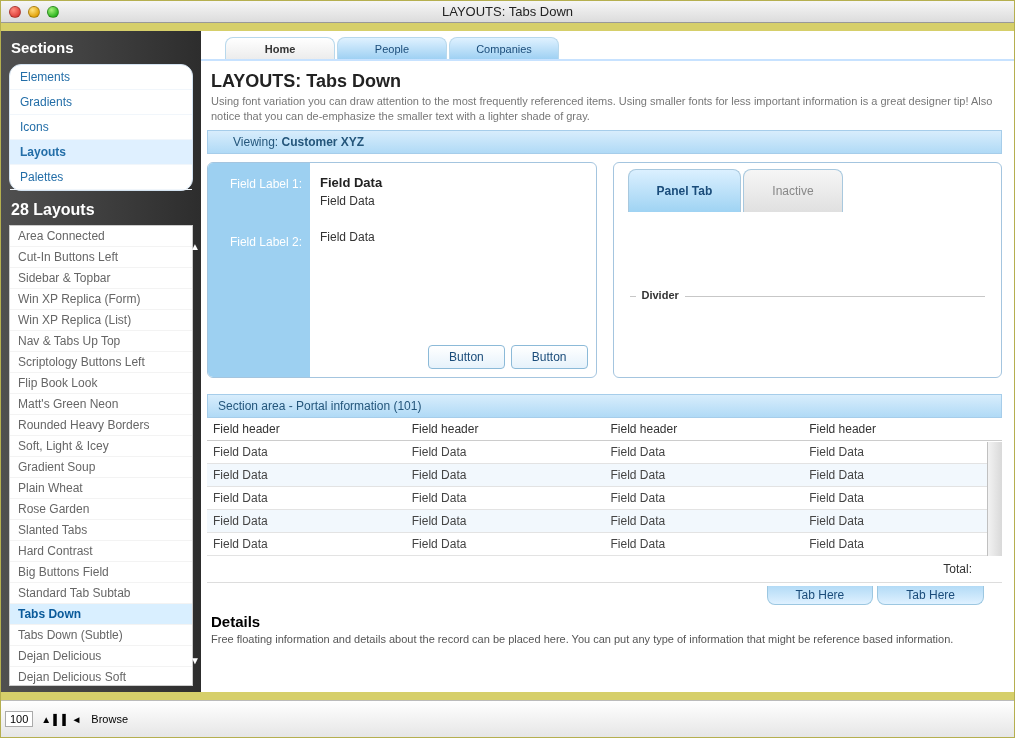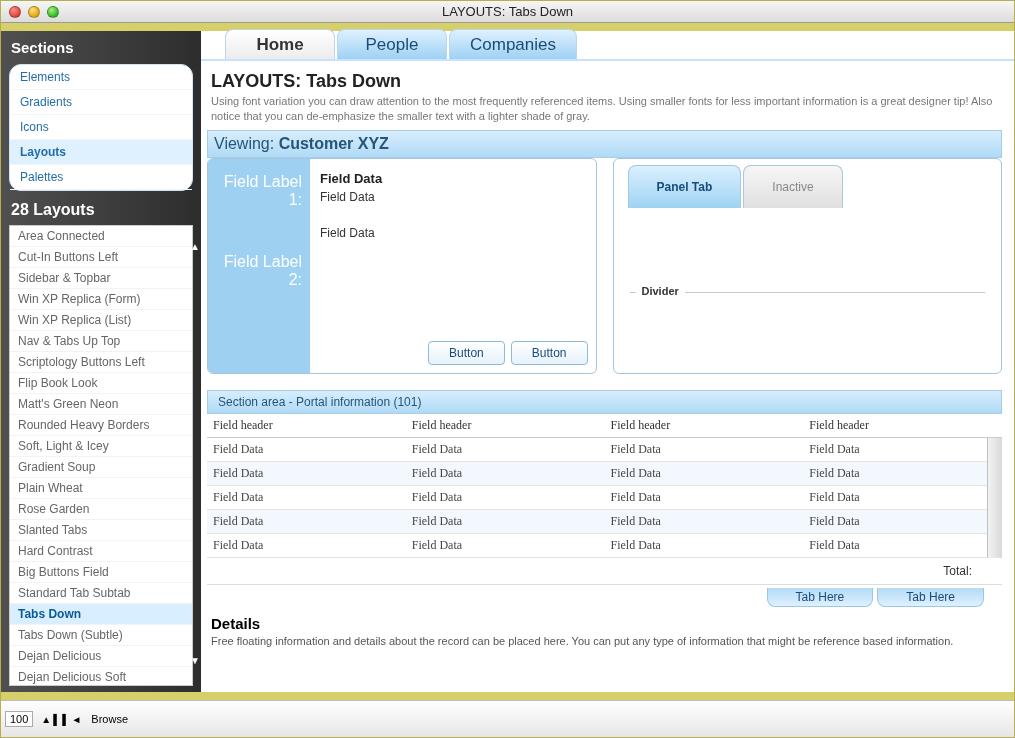--- a/index.html
+++ b/index.html
@@ -131,21 +131,21 @@
   display: flex;
   align-items: flex-end;
   padding-left: 24px;
   gap: 2px;
   border-bottom: 2px solid #c7e2ff;
 }
 .top-tab {
   min-width: 110px;
   text-align: center;
   padding: 5px 20px 4px;
-  font-size: 17px;
+  font-size: 11px;
   border-top-left-radius: 8px;
   border-top-right-radius: 8px;
   border: 1px solid #b8d8ec;
   border-bottom: none;
   cursor: pointer;
   position: relative;
 }
 .top-tab.home {
   background: linear-gradient(#fff,#ececec);
   color: #333;
@@ -168,23 +168,24 @@
 }
 .page-desc {
   font-size: 11px;
   color: #777;
   padding: 0 4px 6px;
   line-height: 1.35;
 }
 .viewing-bar {
   background: linear-gradient(#d8edfc,#b0daf6);
   border: 1px solid #a6cdea;
-  padding: 4px 6px;
-  font-size: 16px;
+  padding: 4px 25px;
+  font-size: 12px;
   color: #24567b;
+  margin-bottom: 8px;
 }
 .viewing-bar b { font-weight: bold; }
 .two-col {
   display: flex;
   gap: 16px;
 }
 .card {
   flex: 1;
   border: 1px solid #a4c5df;
   border-radius: 6px;
@@ -194,21 +195,21 @@
 .card-left {
   display: flex;
 }
 .card-labels {
   width: 102px;
   background: #9dd0f1;
   border-top-left-radius: 5px;
   border-bottom-left-radius: 5px;
   padding: 14px 8px;
   color: #fff;
-  font-size: 16px;
+  font-size: 12px;
 }
 .card-labels div { margin-bottom: 44px; text-align: right;}
 .card-data {
   flex: 1;
   padding: 12px 10px;
 }
 .card-data .fd-bold { font-weight: bold; font-size: 13px; color:#222;}
 .card-data .fd { font-size: 12px; color:#333; margin-top: 4px;}
 .card-data .gap { height: 18px; }
 .card-buttons {
@@ -261,21 +262,20 @@
 .section-bar {
   margin-top: 16px;
   background: linear-gradient(#d8edfc,#b0daf6);
   border: 1px solid #a6cdea;
   padding: 4px 10px;
   font-size: 12px;
   color: #24567b;
 }
 .table-wrap {
   position: relative;
-  font-family: Liberation Serif, serif;
 }
 .tbl {
   width: 100%;
   border-collapse: collapse;
   font-size: 12px;
 }
 .tbl th {
   text-align: left;
   font-weight: normal;
   background: #fff;

